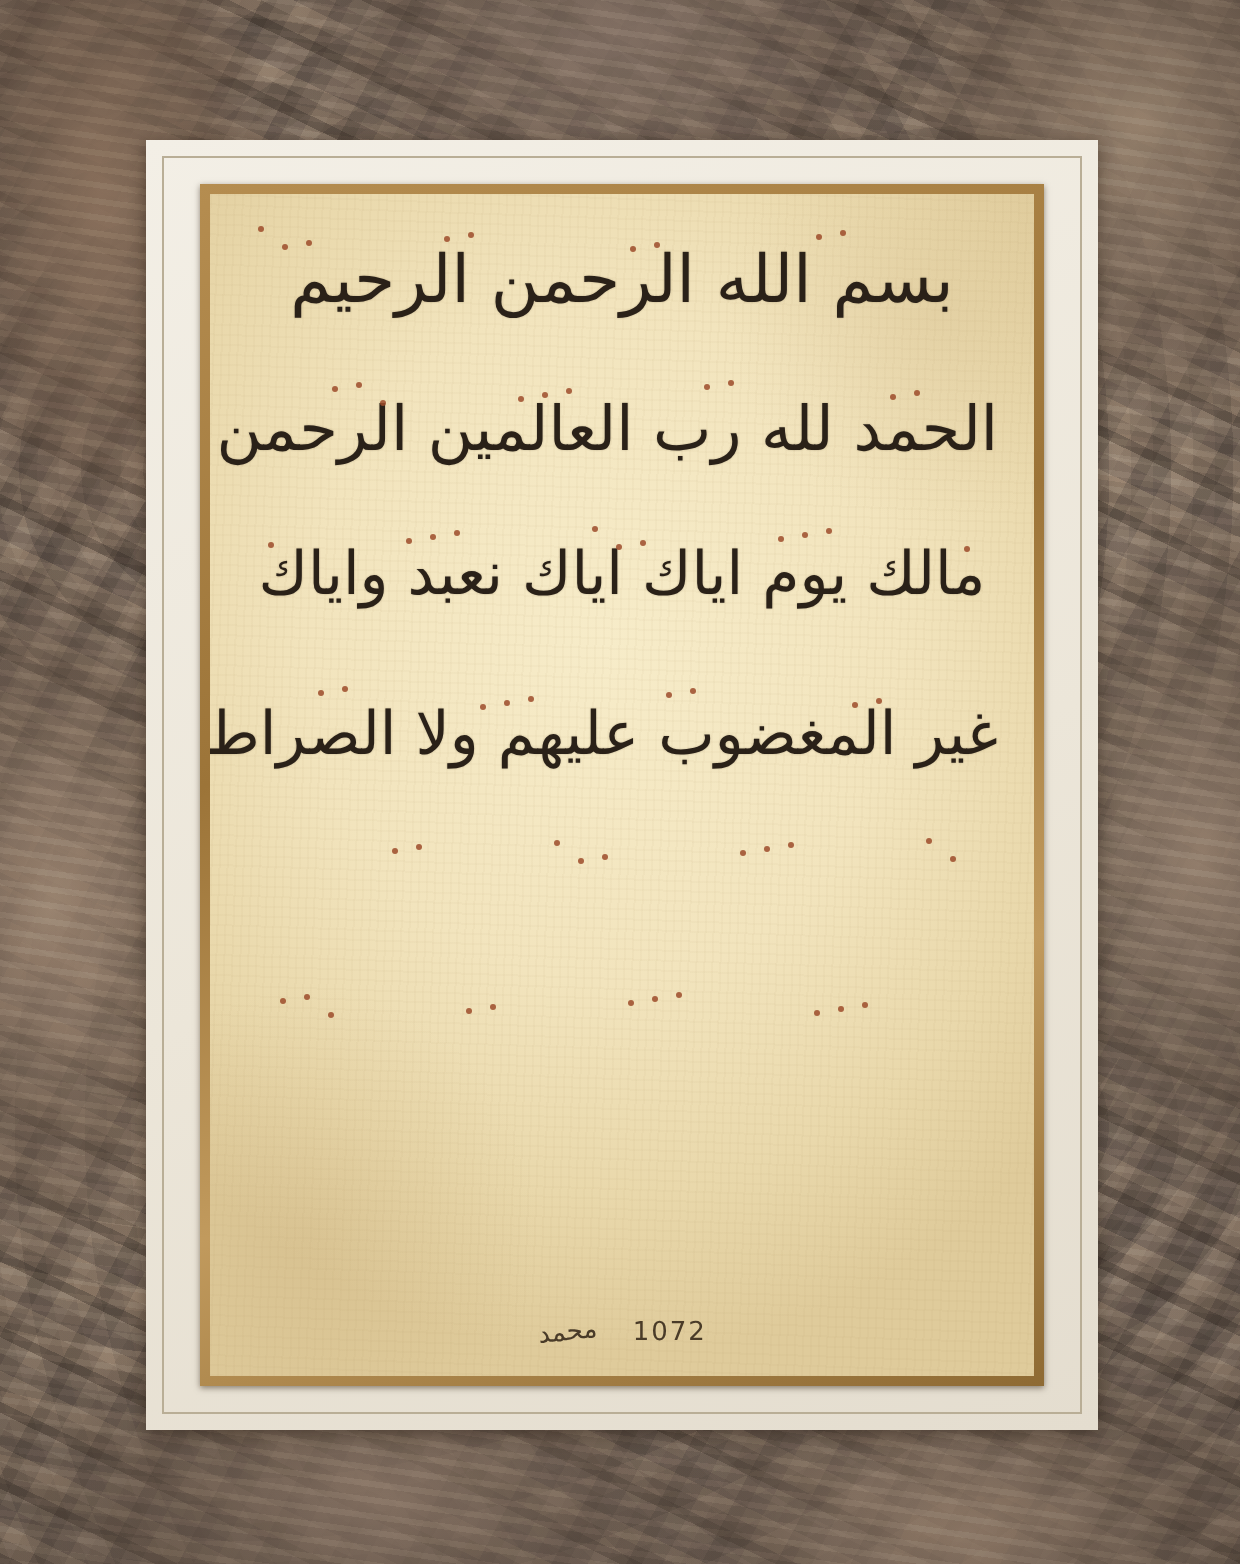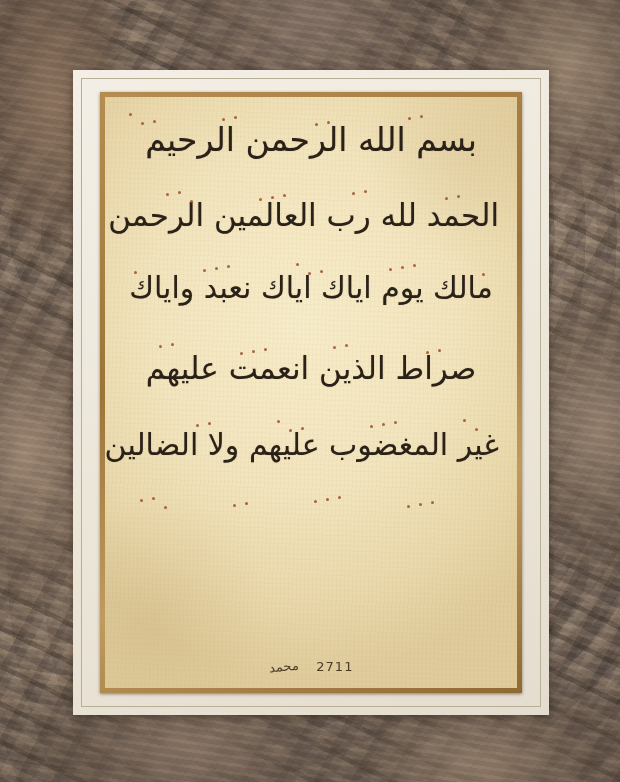--- a/index.html
+++ b/index.html
@@ -218,22 +218,21 @@
     <div class="gold-frame">
 
       <div class="panel">
         <div class="panel-grain"></div>
         <div class="panel-stain"></div>
 
         <div class="lines">
           <div class="line l1">بسم الله الرحمن الرحيم</div>
           <div class="line l2">الحمد لله رب العالمين الرحمن الرحيم</div>
           <div class="line l3">مالك يوم اياك اياك نعبد واياك</div>
-          <div class="line l5">صراط الذين انعمت عليهم</div>
-          <div class="line l6">غير المغضوب عليهم ولا الضالين</div>
+          <div class="line l6">غير المغضوب عليهم ولا الصراط</div>
         <div class="dots" style="position: absolute; left: 18px; right: 18px; top: -10px;">
               <span class="dot" style="background: rgb(156, 75, 42); left: 6px; top: 0px;"></span>
               <span class="dot" style="background: rgb(156, 75, 42); left: 99px; top: 5px;"></span>
               <span class="dot" style="background: rgb(156, 75, 42); left: 192px; top: 10px;"></span>
               <span class="dot" style="background: rgb(156, 75, 42); left: 285px; top: 4px;"></span>
               <span class="dot" style="background: rgb(156, 75, 42); left: 18px; top: 9px;"></span>
               <span class="dot" style="background: rgb(156, 75, 42); left: 111px; top: 3px;"></span>
               <span class="dot" style="background: rgb(156, 75, 42); left: 204px; top: 8px;"></span>
               <span class="dot" style="background: rgb(156, 75, 42); left: 297px; top: 2px;"></span>
               <span class="dot" style="background: rgb(156, 75, 42); left: 30px; top: 7px;"></span>
@@ -296,19 +295,19 @@
               <span class="dot" style="background: rgb(156, 75, 42); left: 29px; top: 1px;"></span>
               <span class="dot" style="background: rgb(156, 75, 42); left: 122px; top: 6px;"></span>
               <span class="dot" style="background: rgb(156, 75, 42); left: 215px; top: 0px;"></span>
               <span class="dot" style="background: rgb(156, 75, 42); left: 308px; top: 5px;"></span>
               <span class="dot" style="background: rgb(156, 75, 42); left: 41px; top: 10px;"></span>
             </div>
           </div>
 
         <div class="colophon">
           <div class="signature">محمد</div>
-          <div class="date">2711</div>
+          <div class="date">1072</div>
         </div>
 
       </div>
     </div>
   </div>
 </div>
 
 </body></html>

